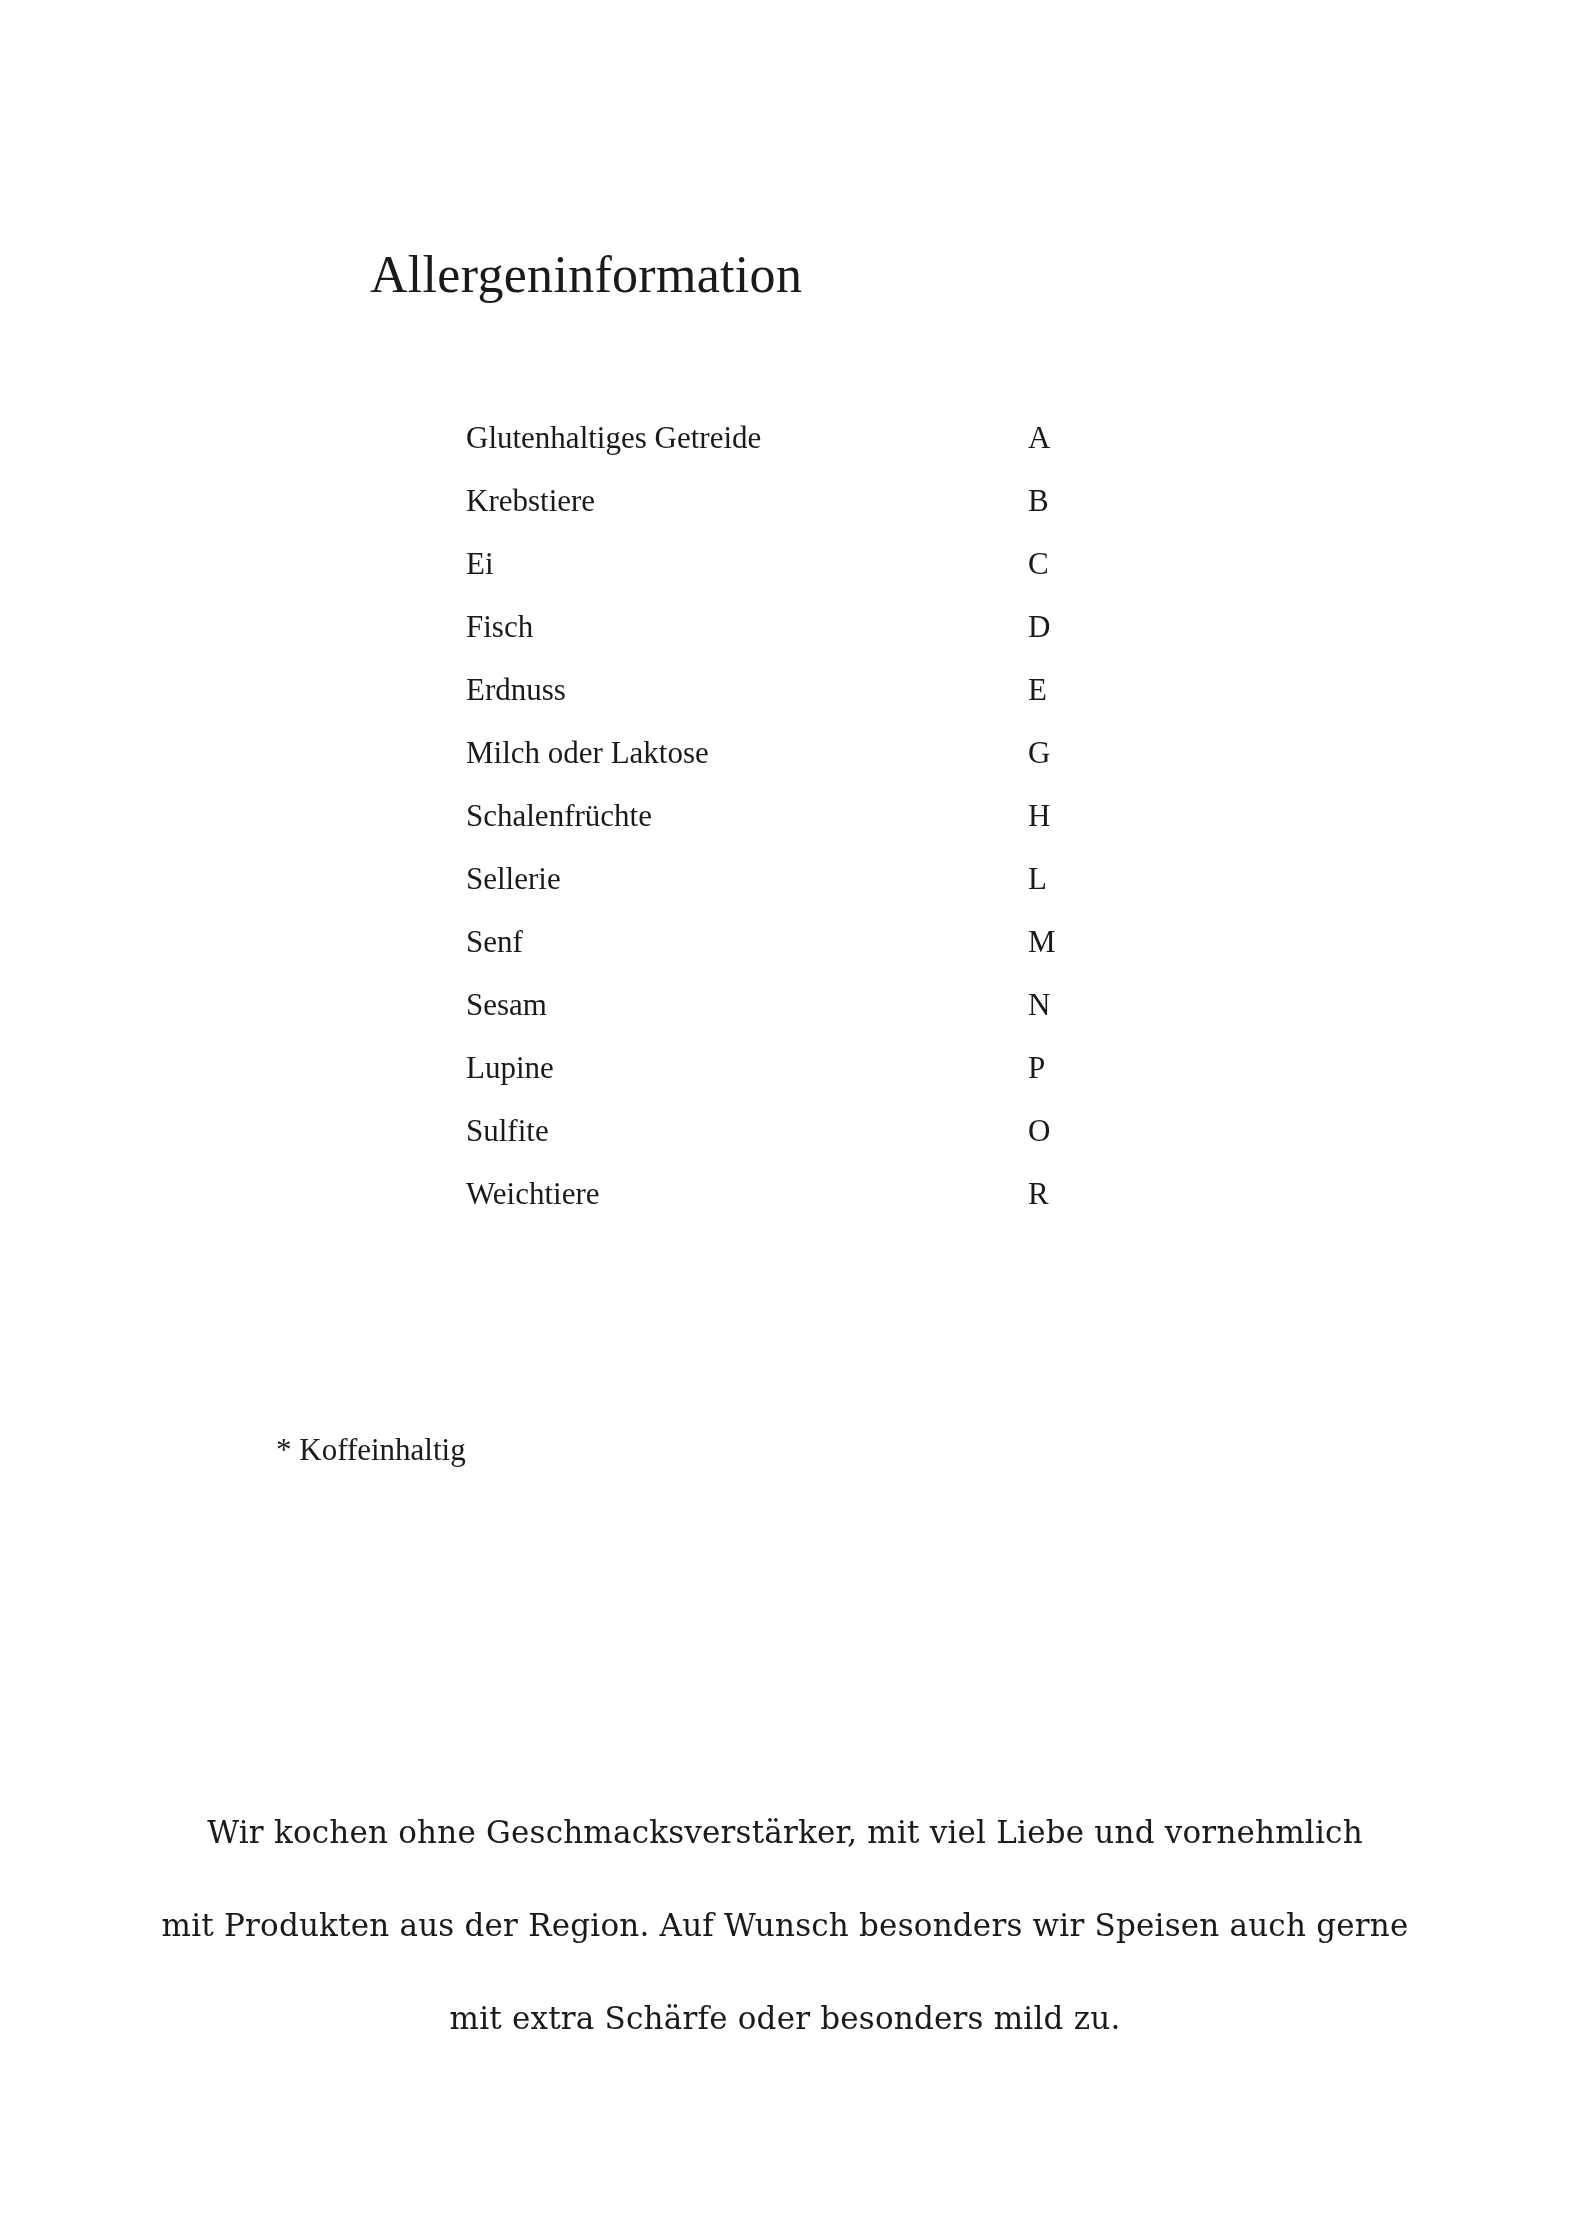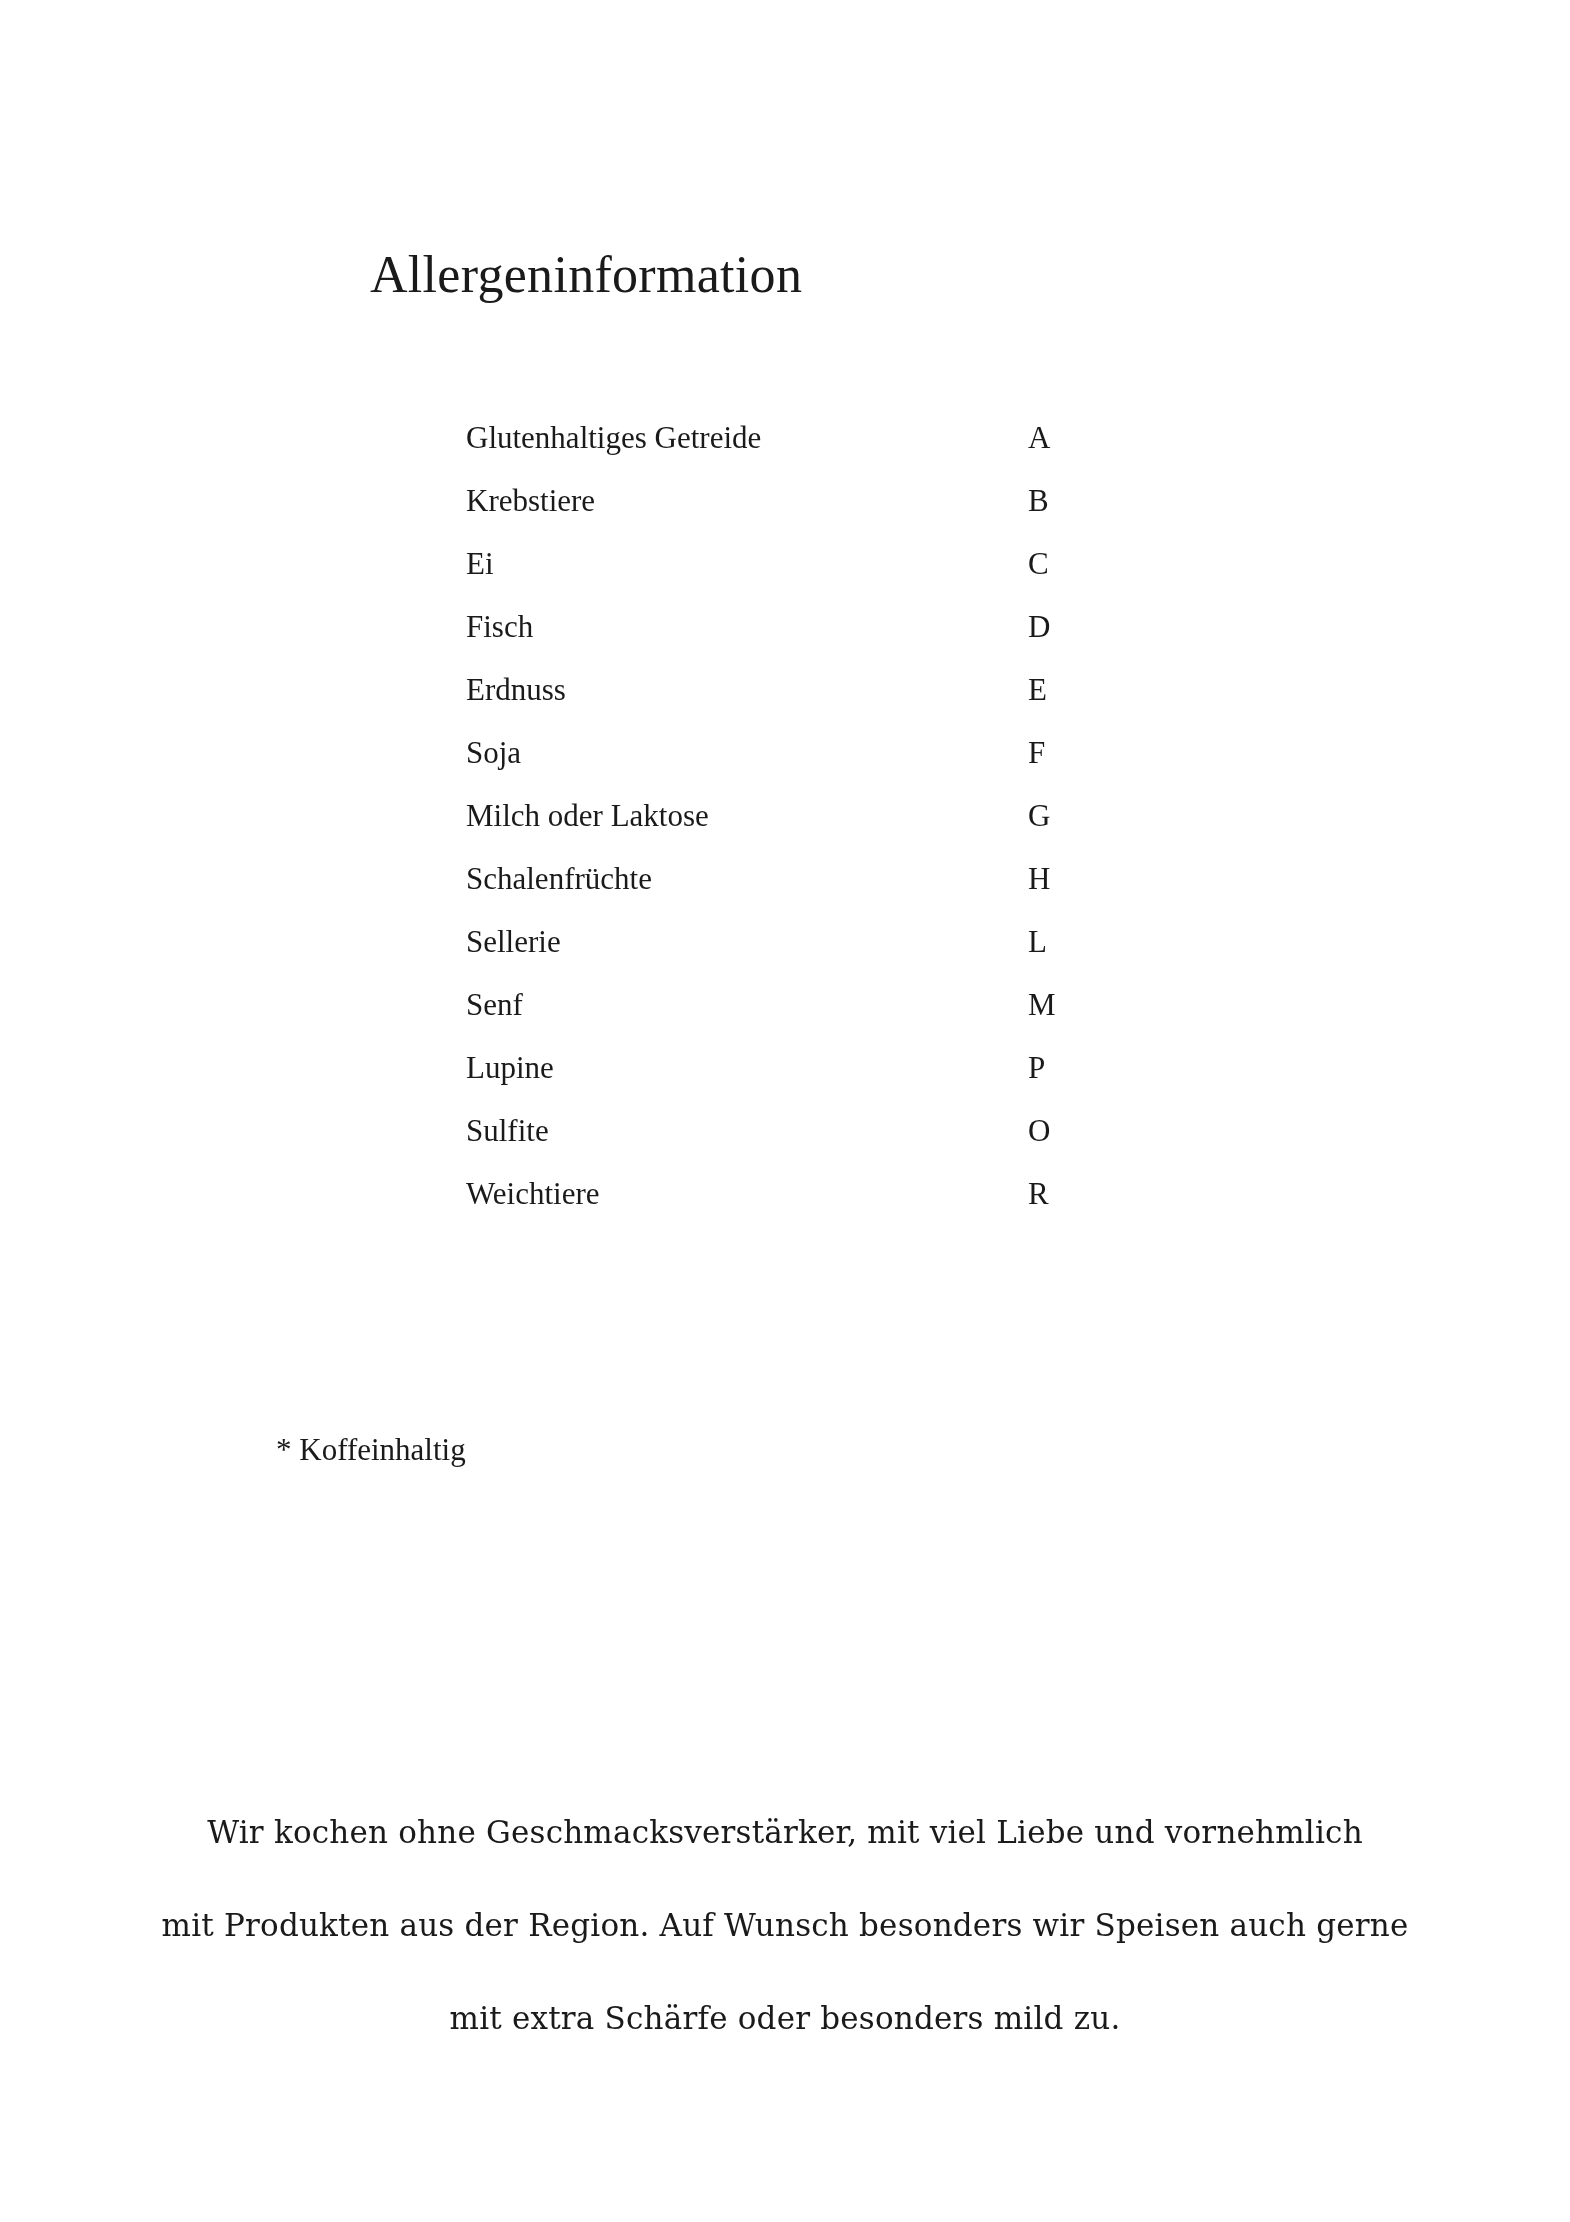--- a/index.html
+++ b/index.html
@@ -100,24 +100,20 @@
   <div class="allergen-row">
     <span class="allergen-name">Fisch</span>
     <span class="allergen-code">D</span>
   </div>
 
   <div class="allergen-row">
     <span class="allergen-name">Erdnuss</span>
     <span class="allergen-code">E</span>
   </div>
 
-  <div class="allergen-row">
-    <span class="allergen-name">Soja</span>
-    <span class="allergen-code">F</span>
-  </div>
 
   <div class="allergen-row">
     <span class="allergen-name">Milch oder Laktose</span>
     <span class="allergen-code">G</span>
   </div>
 
   <div class="allergen-row">
     <span class="allergen-name">Schalenfrüchte</span>
     <span class="allergen-code">H</span>
   </div>
@@ -125,20 +121,24 @@
   <div class="allergen-row">
     <span class="allergen-name">Sellerie</span>
     <span class="allergen-code">L</span>
   </div>
 
   <div class="allergen-row">
     <span class="allergen-name">Senf</span>
     <span class="allergen-code">M</span>
   </div>
 
+  <div class="allergen-row">
+    <span class="allergen-name">Sesam</span>
+    <span class="allergen-code">N</span>
+  </div>
 
   <div class="allergen-row">
     <span class="allergen-name">Lupine</span>
     <span class="allergen-code">P</span>
   </div>
 
   <div class="allergen-row">
     <span class="allergen-name">Sulfite</span>
     <span class="allergen-code">O</span>
   </div>

